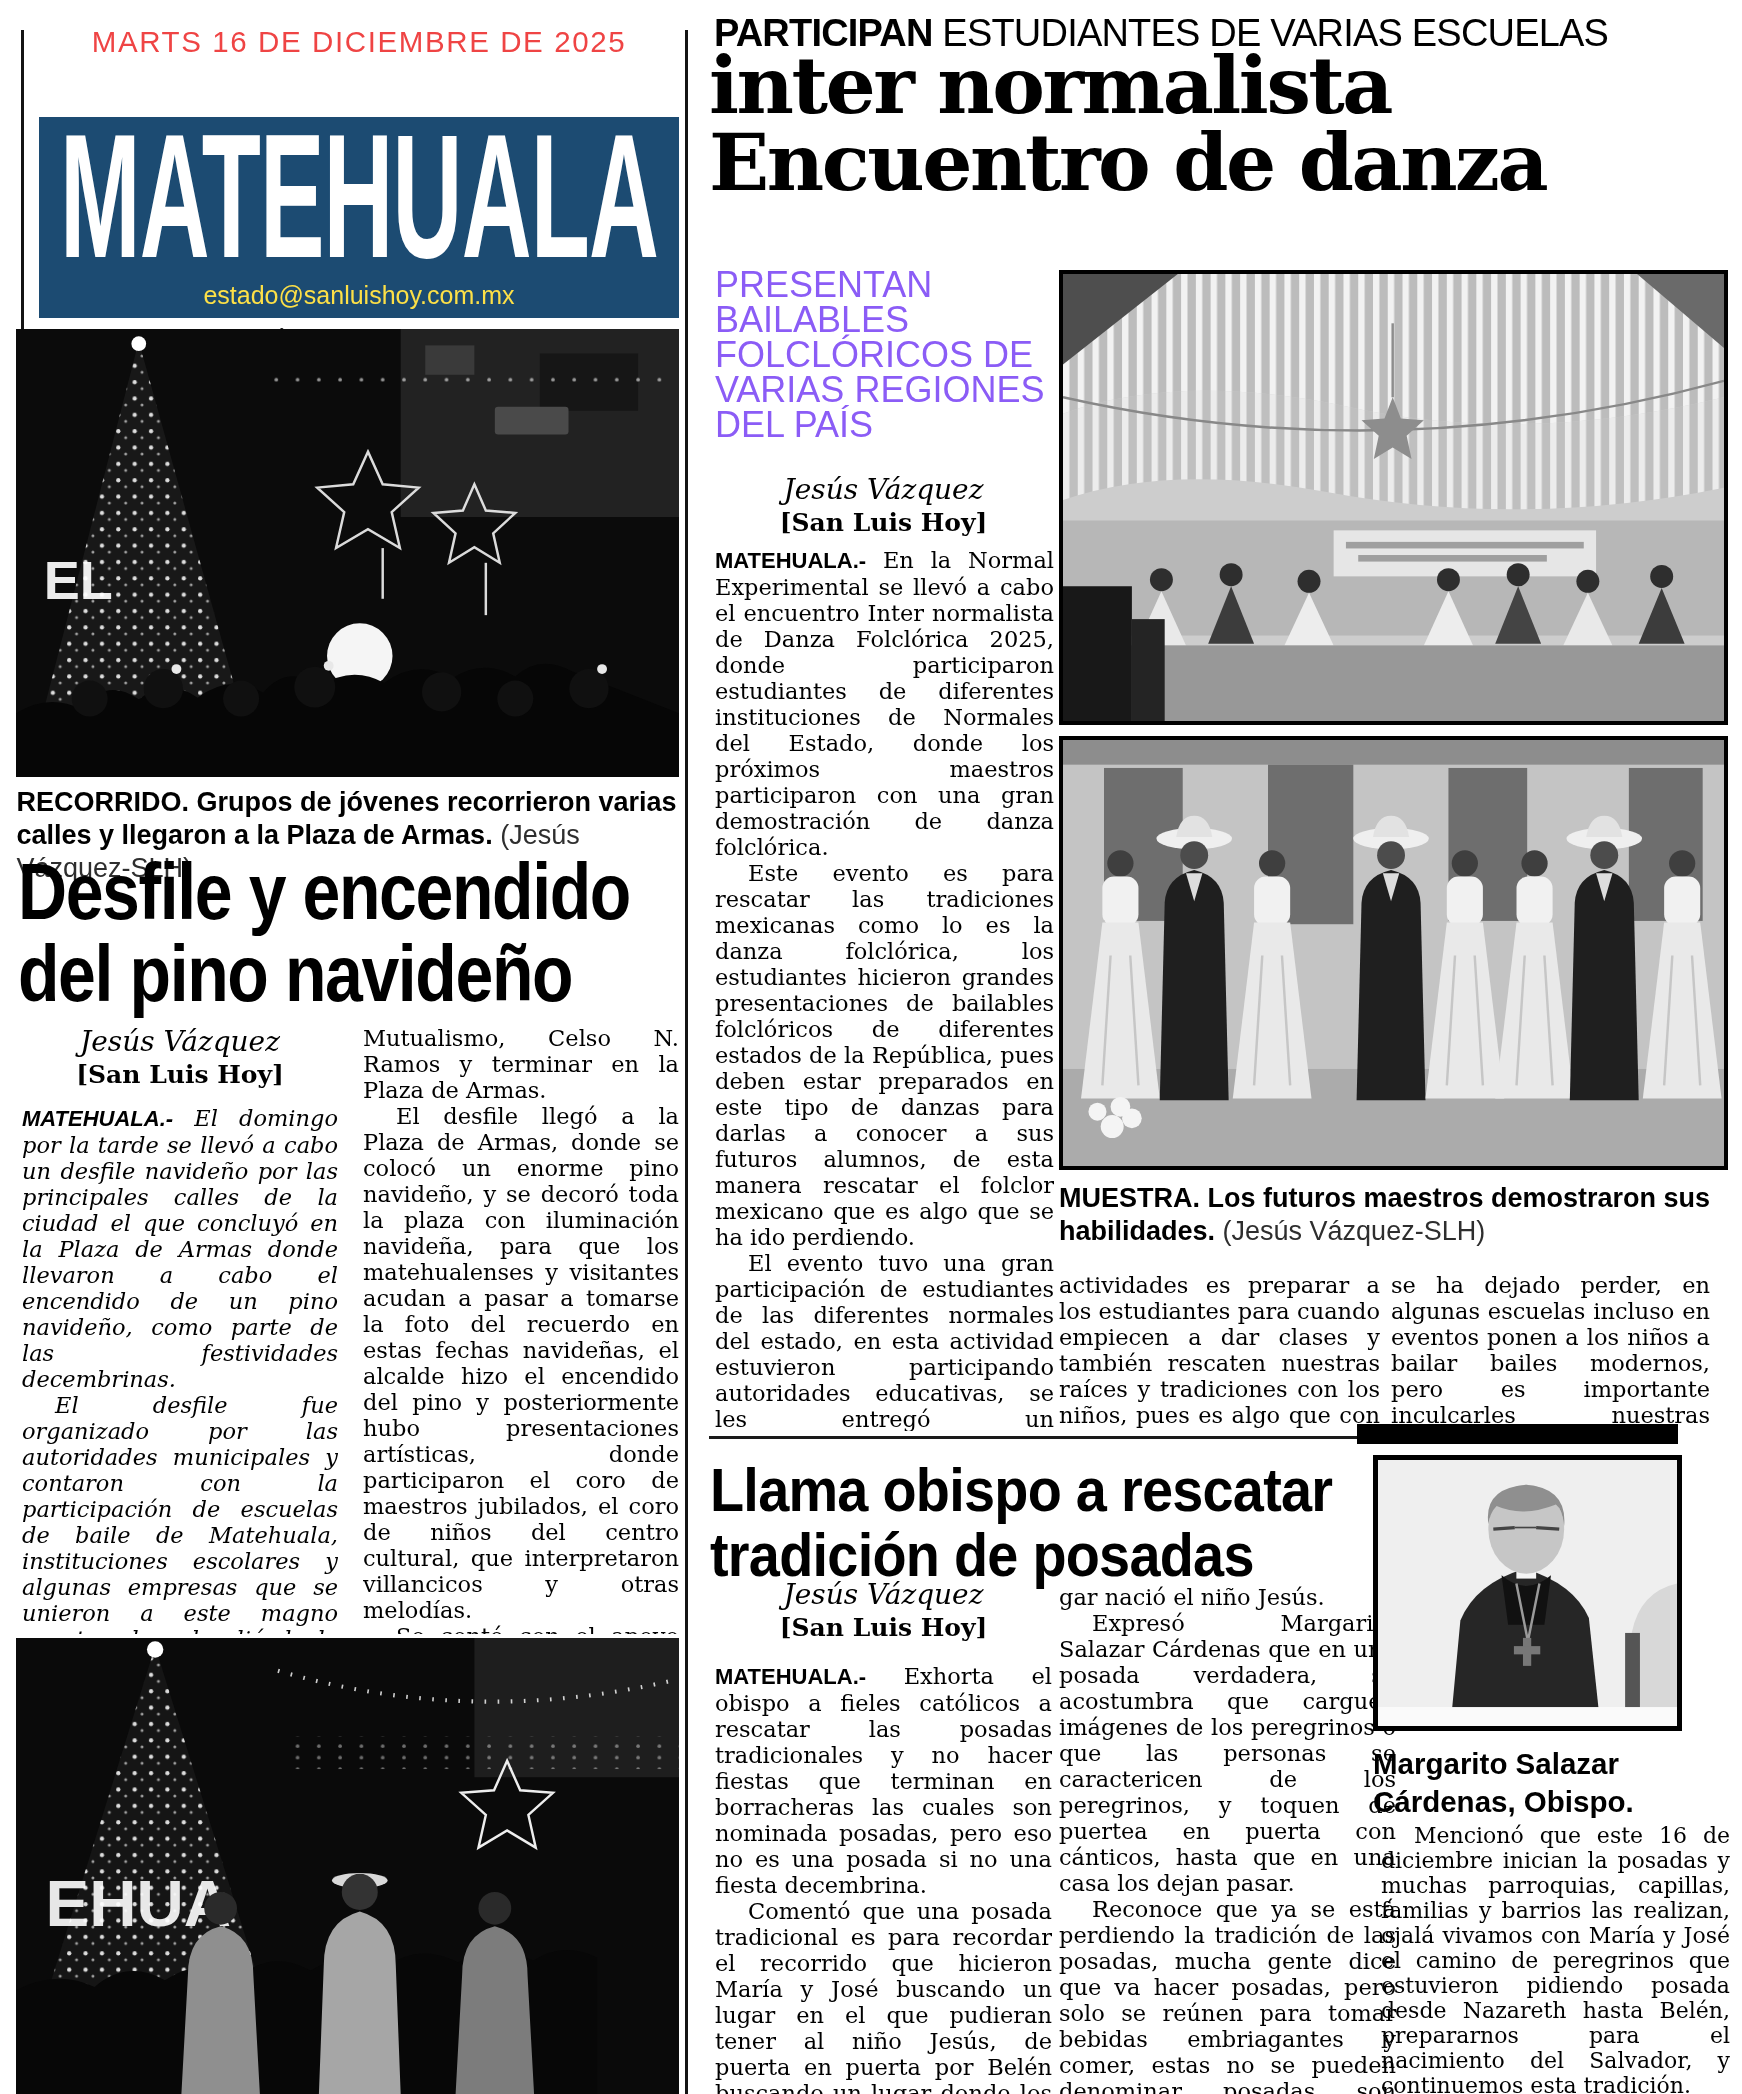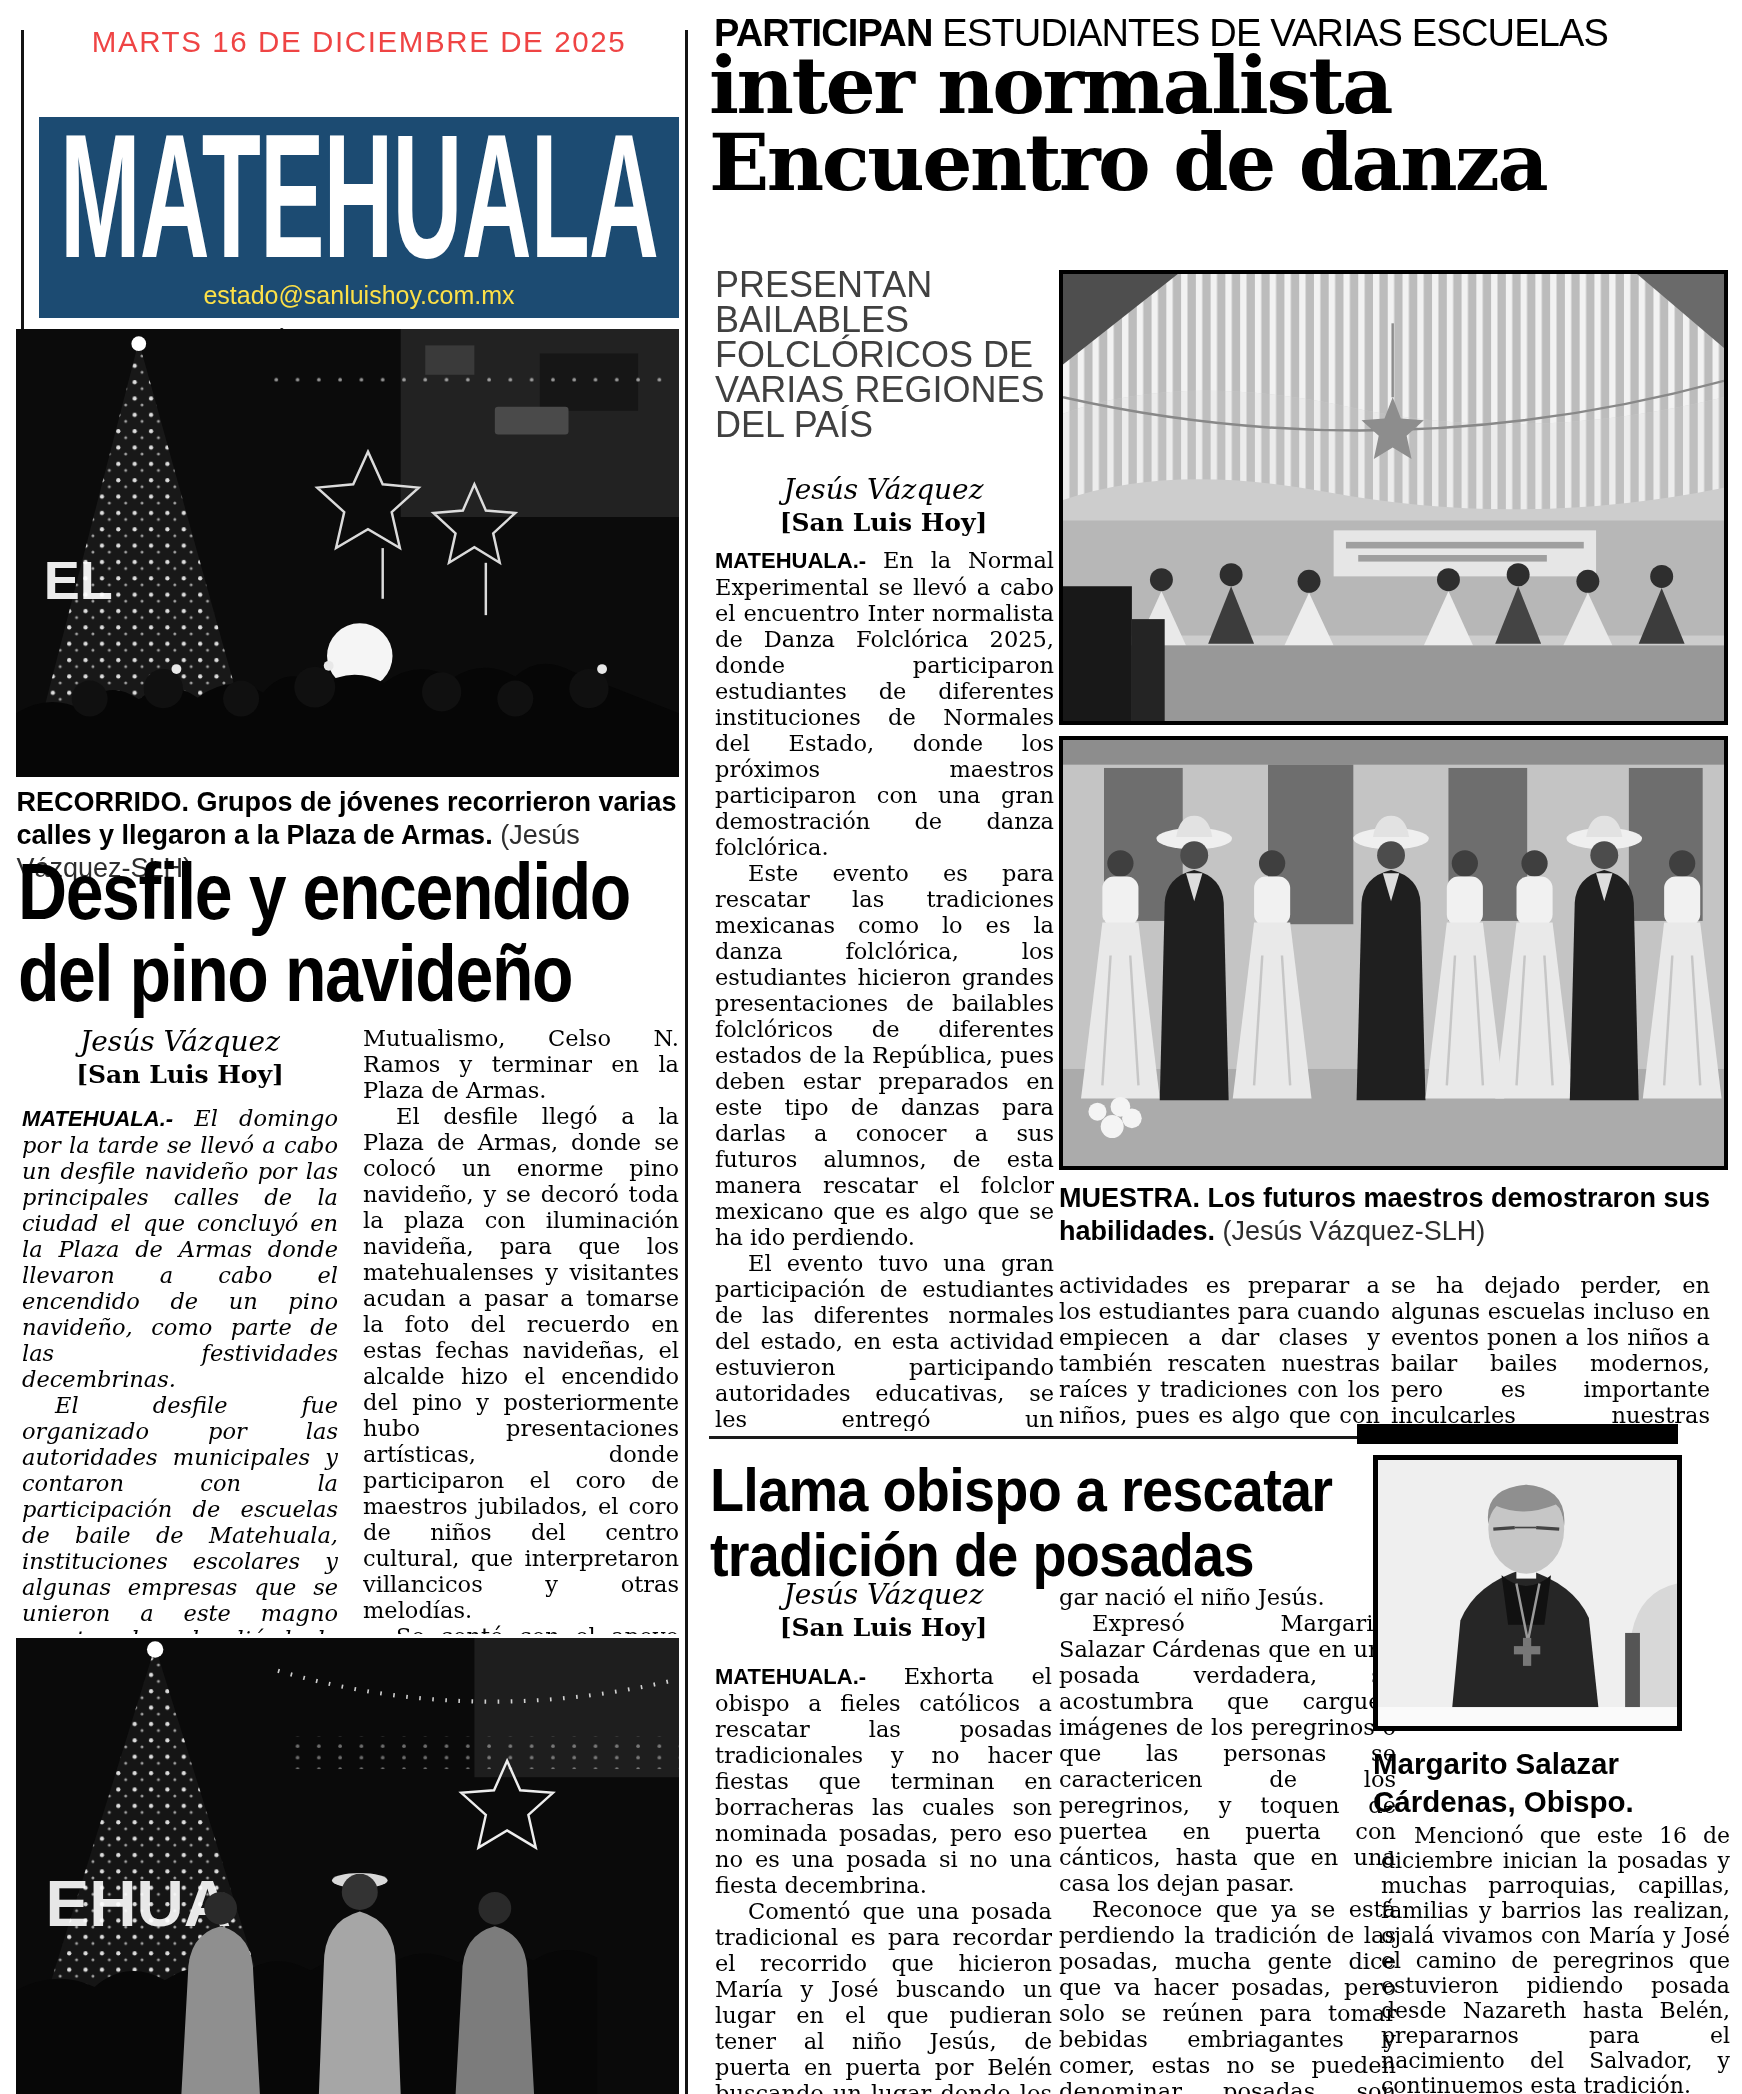--- a/index.html
+++ b/index.html
@@ -30,21 +30,21 @@
   .body-text{font-family:"DejaVu Serif",serif;font-size:22.5px;line-height:26px;text-align:justify;overflow:hidden;}
   .body-text p{margin:0;}
   .body-text p.ind{text-indent:33px;}
   .dl{font-family:"Liberation Sans",sans-serif;font-weight:bold;font-size:22px;}
   
   #kicker{left:714px;top:11.5px;font-size:38px;white-space:nowrap;text-align:right;}
   #kicker .kb{font-weight:bold;letter-spacing:-0.8px;}
   #kicker .kr{font-weight:normal;letter-spacing:-0.8px;}
   #danza-headline{left:709px;top:47px;font-family:"DejaVu Serif",serif;font-weight:bold;
                   font-size:79px;line-height:77px;letter-spacing:-2.5px;white-space:nowrap;}
-  #subhead{left:715px;top:267px;width:360px;font-size:36px;line-height:35px;color:#404040;}
+  #subhead{left:715px;top:267px;width:360px;font-size:36px;line-height:35px;color:#8b5cf6;}
   .cond-head{font-weight:bold;transform-origin:0 0;white-space:nowrap;}
   #desfile-headline{left:18px;top:851px;font-size:79px;line-height:82px;letter-spacing:-1.6px;transform:scaleX(0.86);}
   #obispo-headline{left:710px;top:1457px;font-size:62px;line-height:65px;letter-spacing:-0.8px;transform:scaleX(0.90);}
   
   .photo{overflow:hidden;background:#14b8a6;}
   .framed{border:4.9px solid #000;}
   .framed7{border:5.7px solid #000;}
   svg{display:block;width:100%;height:100%;}
 </style>
 </head>

